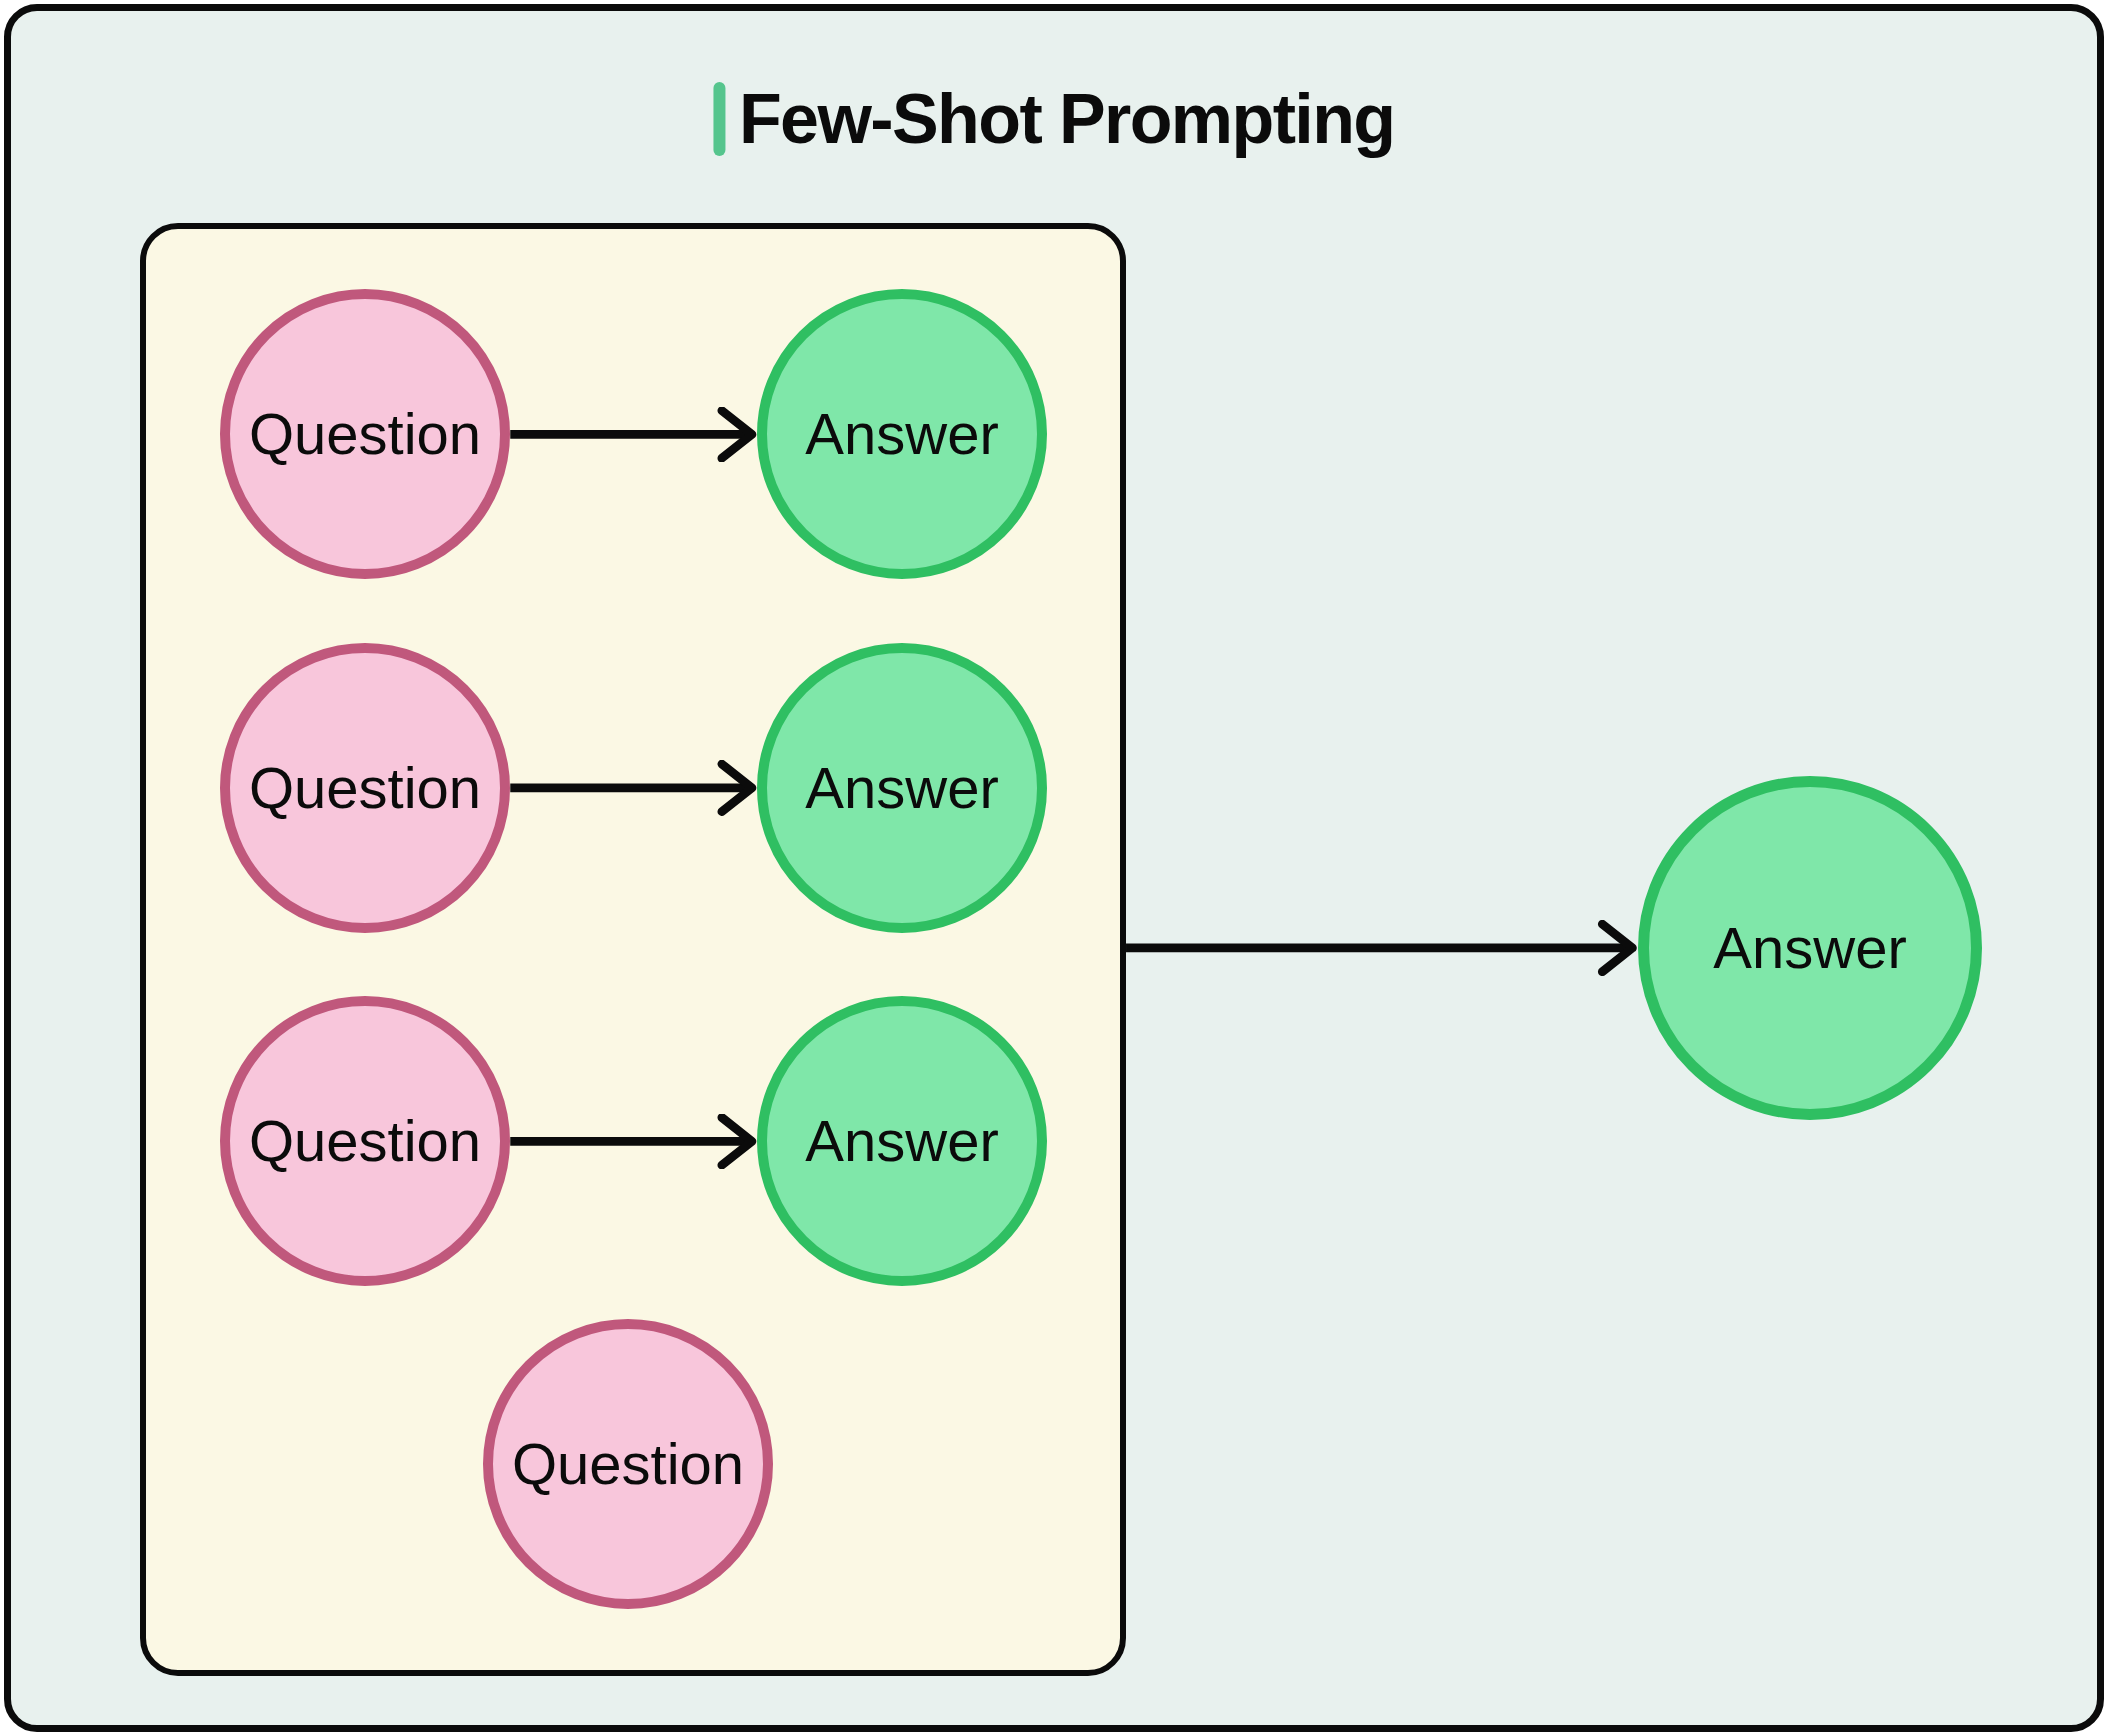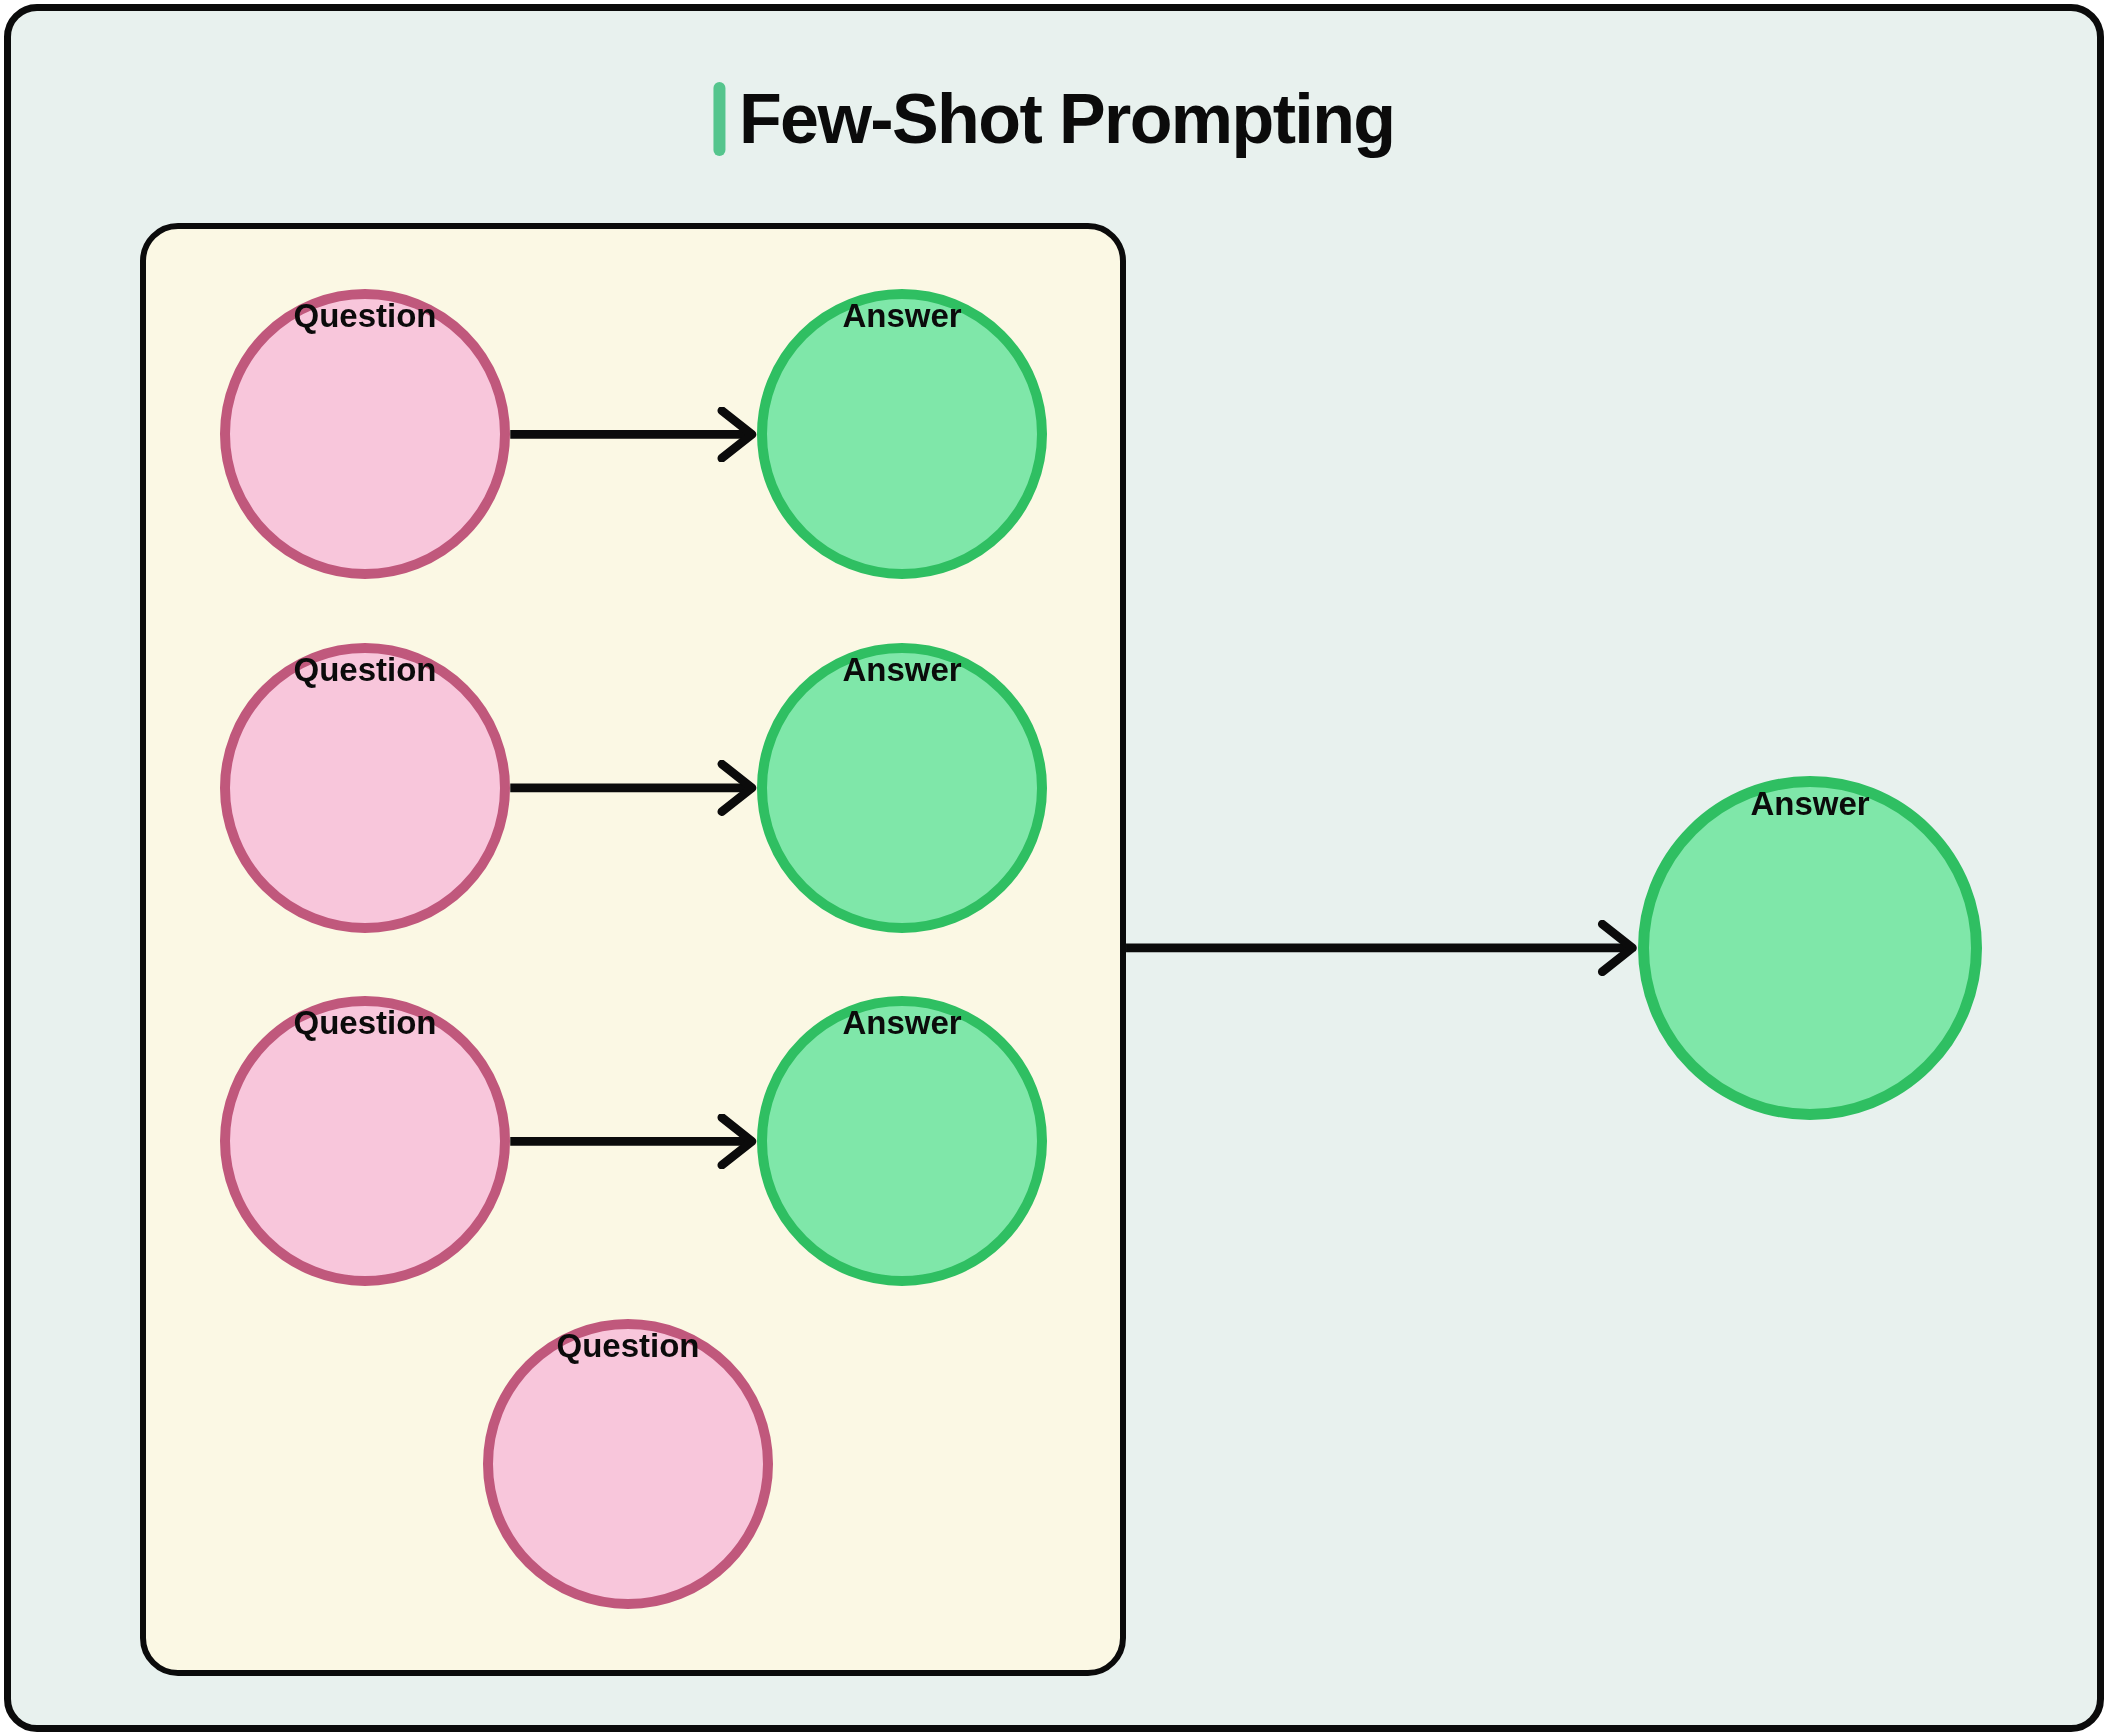--- a/index.html
+++ b/index.html
@@ -55,24 +55,24 @@
     left: 129px; top: 212px;
     width: 986px; height: 1453px;
     background: var(--bg-card);
     border: 6.3px solid var(--ink);
     border-radius: 38px;
   }
   .node {
     position: absolute;
     border-radius: 50%;
     display: flex;
-    align-items: flex-start;
+    align-items: center;
     justify-content: center;
-    font-size: 33px;
-    font-weight: 700;
+    font-size: 58px;
+    font-weight: 400;
     line-height: 1;
   }
   .node.question {
     width: 290px; height: 290px;
     background: var(--pink-fill);
     border: 10.3px solid var(--pink-stroke);
   }
   .node.answer {
     width: 290px; height: 290px;
     background: var(--green-fill);

